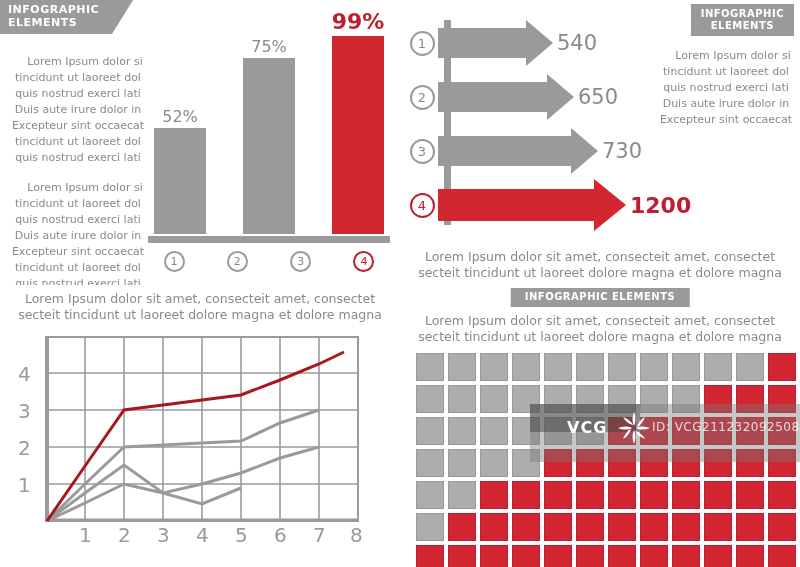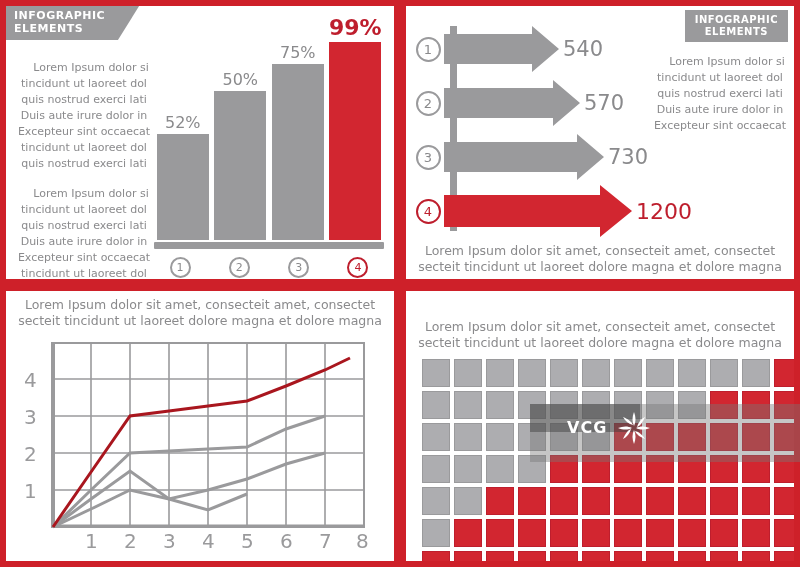--- a/index.html
+++ b/index.html
@@ -13,21 +13,20 @@
     position:relative;width:800px;height:567px;
     display:grid;
     grid-template-columns:400px 400px;
     grid-template-rows:285px 282px;
     background:#CE2029;
   }
   .panel{
     position:relative;
     background:#CE2029;
     box-sizing:border-box;
-    padding:6px;
   }
   .panel-inner{
     position:relative;
     width:100%;height:100%;
     background:#ffffff;
     box-sizing:border-box;
     overflow:hidden;
   }
 
   
@@ -112,21 +111,21 @@
   .arow .num span{
     width:25px;height:25px;border-radius:50%;border:2px solid #9A9A9C;
     color:#8A8A8C;font-size:13px;display:flex;align-items:center;justify-content:center;
     box-sizing:border-box;
   }
   .arow .num span.hl{border-color:#BE1E2D;color:#BE1E2D;}
   .arrow-svg{display:block;}
   .aval{
     font-size:21px;color:#8A8A8C;margin-left:4px;white-space:nowrap;
   }
-  .aval.hl{color:#BE1E2D;font-weight:normal;font-size:22px;}
+  .aval.hl{color:#BE1E2D;font-weight:bold;font-size:22px;}
   .p2-spine{
     position:absolute;left:44px;top:20px;width:7px;height:205px;background:#9A9A9C;
   }
   .p2-side{
     position:absolute;right:6px;top:48px;width:136px;text-align:right;
   }
   .p2-caption{
     position:absolute;left:6px;right:6px;bottom:4px;
     text-align:center;color:#8A8A8C;font-size:12.5px;line-height:16px;
   }
@@ -199,24 +198,20 @@
       <div class="p1-text body-text">
         <p class="indent">Lorem Ipsum dolor si tincidunt ut laoreet dol quis nostrud exerci lati Duis aute irure dolor in Excepteur sint occaecat tincidunt ut laoreet dol quis nostrud exerci lati</p>
         <p class="indent">Lorem Ipsum dolor si tincidunt ut laoreet dol quis nostrud exerci lati Duis aute irure dolor in Excepteur sint occaecat tincidunt ut laoreet dol quis nostrud exerci lati</p>
       </div>
 
       <div class="p1-chart">
         <div class="bars">
           <div class="bar-col">
             <div class="bar-label">52%</div>
             <div class="bar" style="height:106px"></div>
-          </div>
-          <div class="bar-col">
-            <div class="bar-label">50%</div>
-            <div class="bar" style="height:149px"></div>
           </div>
           <div class="bar-col">
             <div class="bar-label">75%</div>
             <div class="bar" style="height:176px"></div>
           </div>
           <div class="bar-col">
             <div class="bar-label hl">99%</div>
             <div class="bar hl" style="height:198px"></div>
           </div>
         </div>
@@ -264,21 +259,21 @@
           <div class="aval">540</div>
         </div>
 
         <div class="arow">
           <div class="num">
               <span>2</span>
             </div>
           <svg class="arrow-svg" width="136" height="46" viewBox="0 0 136 46">
             <polygon points="0,8 109,8 109,0 136,23 109,46 109,38 0,38" fill="#9A9A9C"></polygon>
           </svg>
-          <div class="aval">570</div>
+          <div class="aval">650</div>
         </div>
 
         <div class="arow">
           <div class="num">
               <span>3</span>
             </div>
           <svg class="arrow-svg" width="160" height="46" viewBox="0 0 160 46">
             <polygon points="0,8 133,8 133,0 160,23 133,46 133,38 0,38" fill="#9A9A9C"></polygon>
           </svg>
           <div class="aval">730</div>
@@ -360,20 +355,21 @@
         <div class="xlab" style="left:307px;top:192px">7</div>
         <div class="xlab" style="left:344px;top:192px">8</div>
       </div>
 
     </div>
   </div>
 
   <div class="panel">
     <div class="panel-inner">
 
+      <div class="ribbon ribbon-br">INFOGRAPHIC  ELEMENTS</div>
 
       <div class="p4-title">Lorem Ipsum dolor sit amet, consecteit amet, consectet secteit tincidunt ut laoreet dolore magna et dolore magna</div>
 
       <div class="p4-grid" id="squares-grid">
           <div class="sq g"></div>
           <div class="sq g"></div>
           <div class="sq g"></div>
           <div class="sq g"></div>
           <div class="sq g"></div>
           <div class="sq g"></div>
@@ -468,14 +464,15 @@
       <path d="M17 1 C19 6 19 11 17 15 C15 11 15 6 17 1 Z"></path>
       <path d="M33 17 C28 19 23 19 19 17 C23 15 28 15 33 17 Z"></path>
       <path d="M17 33 C15 28 15 23 17 19 C19 23 19 28 17 33 Z"></path>
       <path d="M1 17 C6 15 11 15 15 17 C11 19 6 19 1 17 Z"></path>
       <path d="M28 6 C26 11 23 15 20 16 C21 12 24 8 28 6 Z"></path>
       <path d="M28 28 C23 26 19 23 18 20 C22 21 26 24 28 28 Z"></path>
       <path d="M6 28 C8 23 11 19 14 18 C13 22 10 26 6 28 Z"></path>
       <path d="M6 6 C11 8 15 11 16 14 C12 13 8 10 6 6 Z"></path>
     </g>
   </svg>
+  <div class="wm-id">ID: VCG211232092508</div>
 
 </div>
 
 </body></html>

